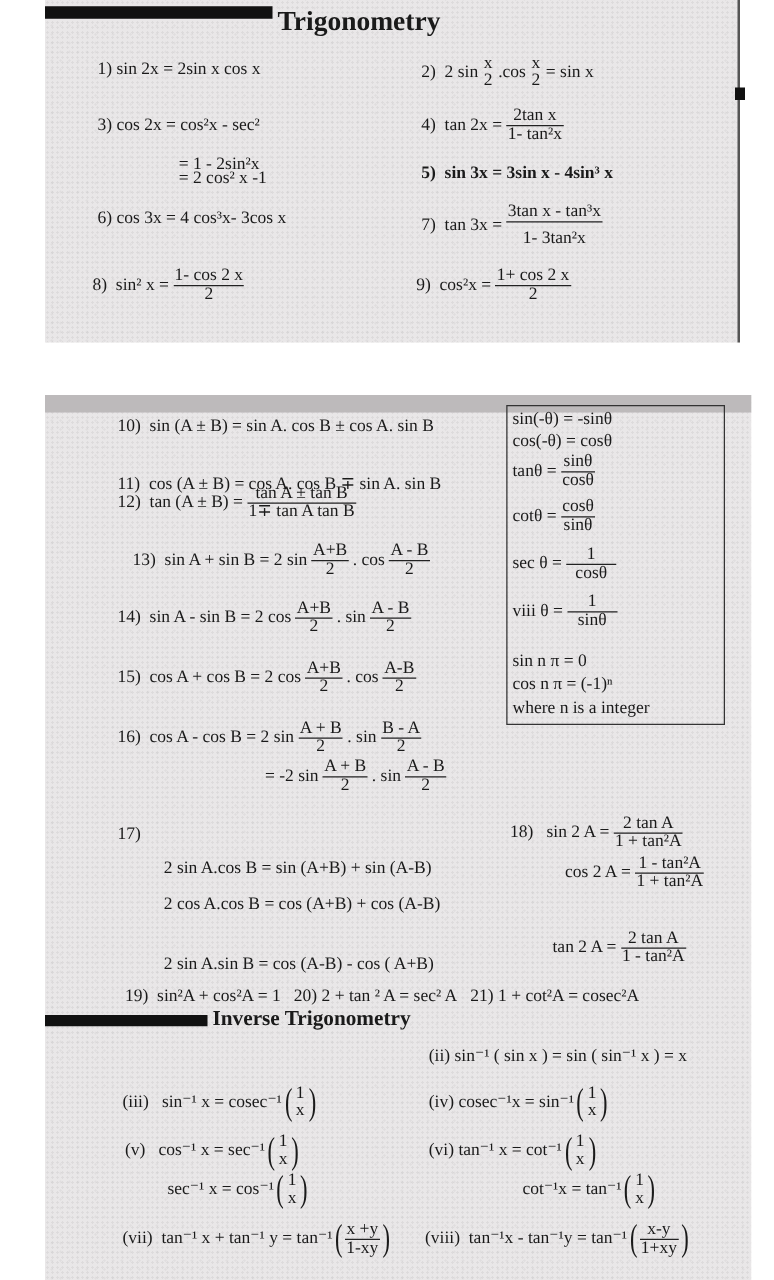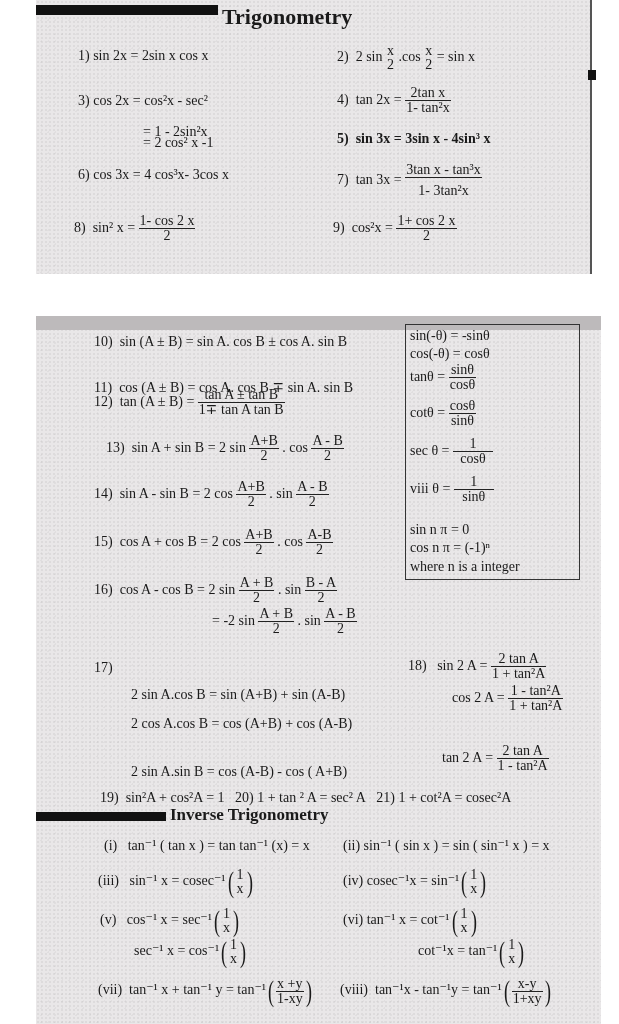--- a/index.html
+++ b/index.html
@@ -172,21 +172,21 @@
   </div>
   <div class="abs f" style="left:406px; top:428px;">
     <span>tan 2 A =</span>
     <span class="frac"><span class="n">2 tan A</span><span class="d">1 - tan²A</span></span>
   </div>
 
   <div class="abs f" style="left:64px; top:474px;">
     <span>19)</span>&nbsp;
     <span>sin²A + cos²A = 1</span>&nbsp;&nbsp;
     <span>20)</span>
-    <span>1 + tan ² A = sec² A</span>&nbsp;&nbsp;
+    <span>2 + tan ² A = sec² A</span>&nbsp;&nbsp;
     <span>21)</span>
     <span>1 + cot²A = cosec²A</span>
   </div>
 
   <div class="box">
     <div class="abs f" style="left:4px; top:3px;">sin(-θ) = -sinθ</div>
     <div class="abs f" style="left:4px; top:21px;">cos(-θ) = cosθ</div>
     <div class="abs f" style="left:4px; top:38px;">
       <span>tanθ =</span>
       <span class="frac"><span class="n">sinθ</span><span class="d">cosθ</span></span>
@@ -204,24 +204,20 @@
       <span class="frac" style="min-width:40px"><span class="n">1</span><span class="d">sinθ</span></span>
     </div>
     <div class="abs f" style="left:4px; top:197px;">sin n π = 0</div>
     <div class="abs f" style="left:4px; top:215px;">cos n π = (-1)ⁿ</div>
     <div class="abs f" style="left:4px; top:234px;">where n is a integer</div>
   </div>
 
   <div class="bar" style="left:0; top:496px; width:130px; height:9px;"></div>
   <div class="abs title" style="left:134px; top:489px; font-size:17px;">Inverse Trigonometry</div>
 
-  <div class="abs f" style="left:68px; top:522px;">
-    <span>(i)</span>&nbsp;&nbsp;
-    <span>tan⁻¹ ( tan x ) = tan tan⁻¹ (x) = x</span>
-  </div>
 
   <div class="abs f" style="left:307px; top:522px;">
     <span>(ii)</span>
     <span>sin⁻¹ ( sin x ) = sin ( sin⁻¹ x ) = x</span>
   </div>
 
   <div class="abs f" style="left:62px; top:551px;">
     <span>(iii)</span>&nbsp;&nbsp;
     <span>sin⁻¹ x = cosec⁻¹</span><span class="paren">(</span><span class="frac"><span class="n" style="border:none">1</span><span class="d">x</span></span><span class="paren">)</span>
   </div>

